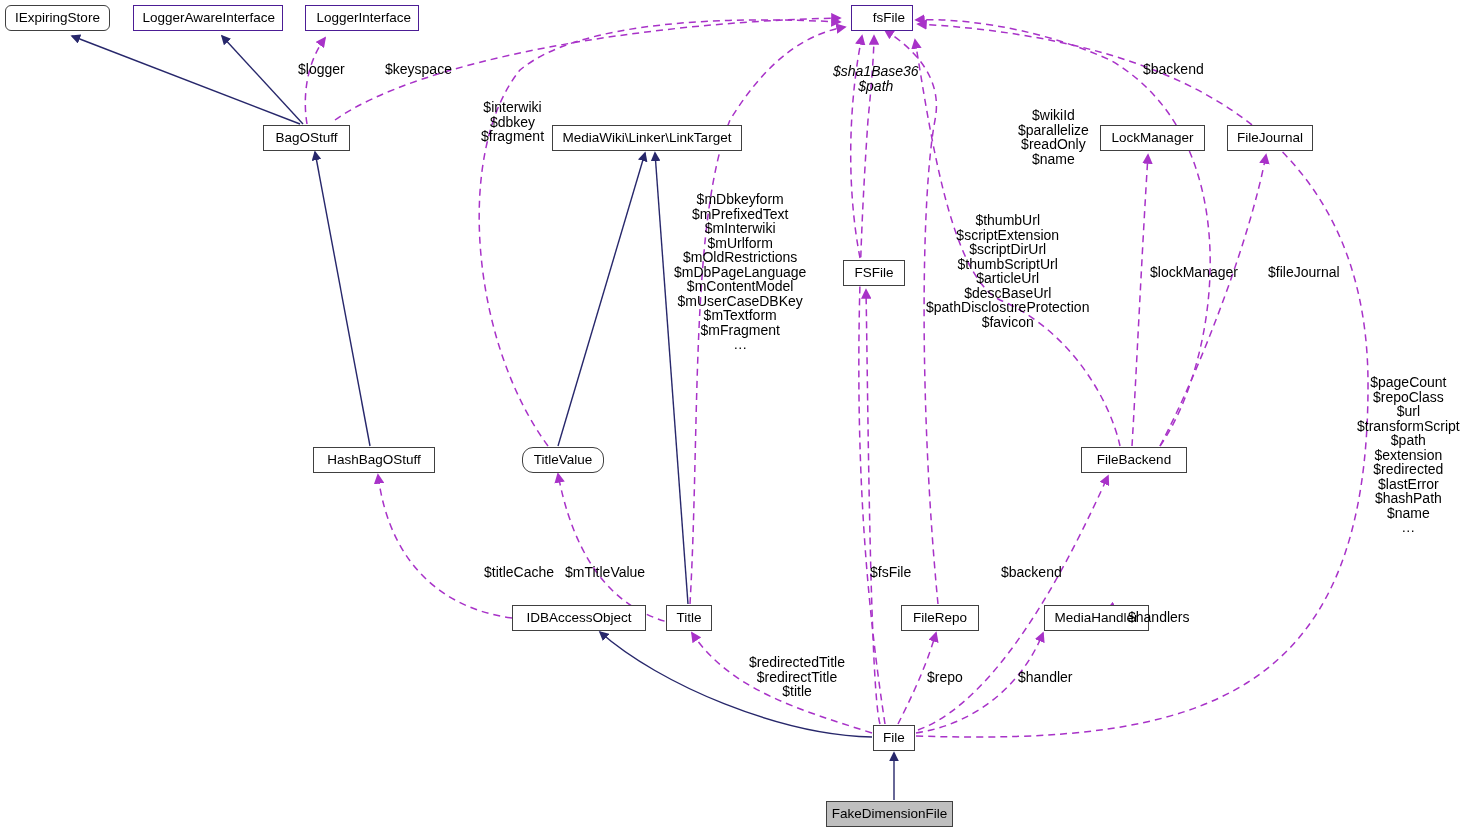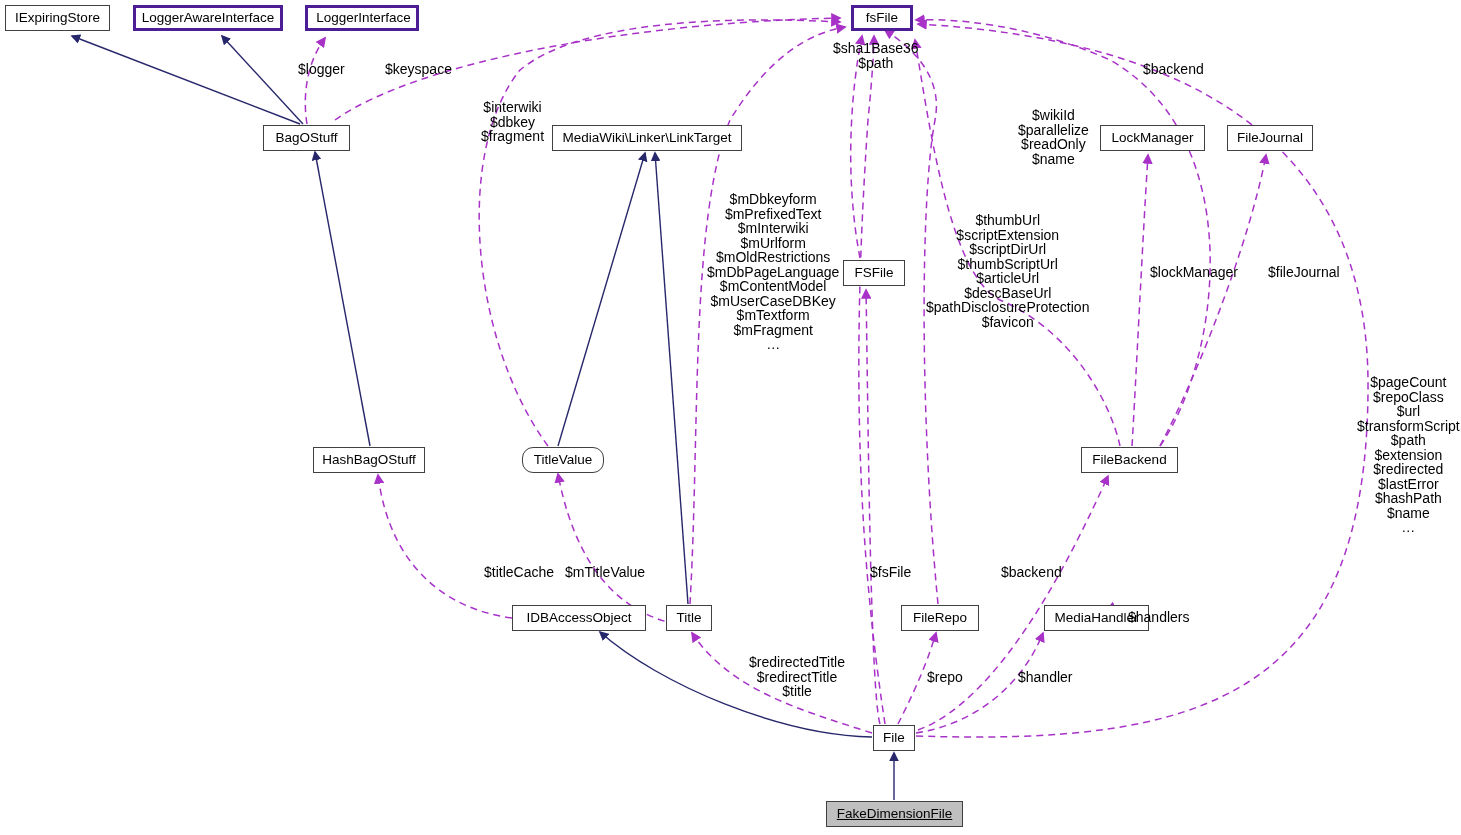--- a/index.html
+++ b/index.html
@@ -32,21 +32,22 @@
     line-height: 1;
     color: #000000;
     display: flex;
     align-items: center;
     justify-content: center;
     white-space: nowrap;
     padding: 0 7px;
     height: 26px;
   }
   .node.thin-border {
-    border: 3px solid #4c1d95;
+    border: 1px solid #4c1d95;
+    justify-content: flex-end;
   }
   .node.highlight {
     background: #bfbfbf;
     border: 1px solid #404040;
   }
   .edge-label {
     position: absolute;
     font-size: 14px;
     line-height: 14.5px;
     color: #000000;
@@ -100,21 +101,21 @@
       <path d="M 512,618 C 450,610 390,570 378,475" marker-end="url(#arrow-assoc)"></path>
       <path d="M 872,733 C 800,710 730,690 692,633" marker-end="url(#arrow-assoc)"></path>
       <path d="M 880,724 C 870,690 868,400 866,290" marker-end="url(#arrow-assoc)"></path>
       <path d="M 898,724 C 910,700 925,670 936,633" marker-end="url(#arrow-assoc)"></path>
       <path d="M 916,733 C 970,725 1020,690 1043,633" marker-end="url(#arrow-assoc)"></path>
       <path d="M 918,730 C 1000,700 1070,560 1108,476" marker-end="url(#arrow-assoc)"></path>
       <path d="M 1107,610 C 1125,602 1130,615 1115,620 L 1107,622" marker-start="url(#arrow-assoc)"></path>
     </g>
   </svg>
 
-  <div class="node" style="left:5px;top:5px;width:105px;">
+  <div class="node" style="left:5px;top:5px;width:105px;border-radius:6px;">
     <span>IExpiringStore</span>
   </div>
   <div class="node thin-border" style="left:133px;top:5px;width:150px;">
     <span>LoggerAwareInterface</span>
   </div>
   <div class="node thin-border" style="left:305px;top:5px;width:114px;padding-left:10px;">
     <span>LoggerInterface</span>
   </div>
   <div class="node thin-border" style="left:851px;top:5px;width:62px;">
     <span>fsFile</span>
@@ -127,61 +128,61 @@
   </div>
   <div class="node" style="left:1100px;top:125px;width:105px;">
     <span>LockManager</span>
   </div>
   <div class="node" style="left:1227px;top:125px;width:86px;">
     <span>FileJournal</span>
   </div>
   <div class="node" style="left:843px;top:260px;width:62px;">
     <span>FSFile</span>
   </div>
-  <div class="node" style="left:313px;top:447px;width:112px;">
+  <div class="node" style="left:313px;top:447px;width:122px;">
     <span>HashBagOStuff</span>
   </div>
   <div class="node" style="left:522px;top:447px;width:82px;border-radius:11px;">
     <span>TitleValue</span>
   </div>
-  <div class="node" style="left:1081px;top:447px;width:97px;">
+  <div class="node" style="left:1081px;top:447px;width:106px;">
     <span>FileBackend</span>
   </div>
   <div class="node" style="left:512px;top:605px;width:134px;">
     <span>IDBAccessObject</span>
   </div>
   <div class="node" style="left:666px;top:605px;width:46px;">
     <span>Title</span>
   </div>
   <div class="node" style="left:901px;top:605px;width:78px;">
     <span>FileRepo</span>
   </div>
   <div class="node" style="left:1000px;top:605px;width:105px;margin-left:44px;">
     <span>MediaHandler</span>
   </div>
   <div class="node" style="left:873px;top:725px;width:42px;">
     <span>File</span>
   </div>
-  <div class="node highlight" style="left:826px;top:801px;width:137px;text-decoration:underline;">
+  <div class="node highlight" style="left:826px;top:801px;width:127px;">
     <span>FakeDimensionFile</span>
   </div>
 
   <div class="edge-label left" style="left:298px;top:62px;">$logger</div>
   <div class="edge-label left" style="left:385px;top:62px;">$keyspace</div>
-  <div class="edge-label" style="left:833px;top:41px;">$sha1Base36
+  <div class="edge-label" style="left:833px;top:64px;font-style:italic;">$sha1Base36
 $path</div>
   <div class="edge-label left" style="left:1143px;top:62px;">$backend</div>
   <div class="edge-label" style="left:481px;top:100px;">$interwiki
 $dbkey
 $fragment</div>
   <div class="edge-label" style="left:1018px;top:108px;">$wikiId
 $parallelize
 $readOnly
 $name</div>
-  <div class="edge-label" style="left:707px;top:192px;">$mDbkeyform
+  <div class="edge-label" style="left:674px;top:192px;">$mDbkeyform
 $mPrefixedText
 $mInterwiki
 $mUrlform
 $mOldRestrictions
 $mDbPageLanguage
 $mContentModel
 $mUserCaseDBKey
 $mTextform
 $mFragment
 …</div>

